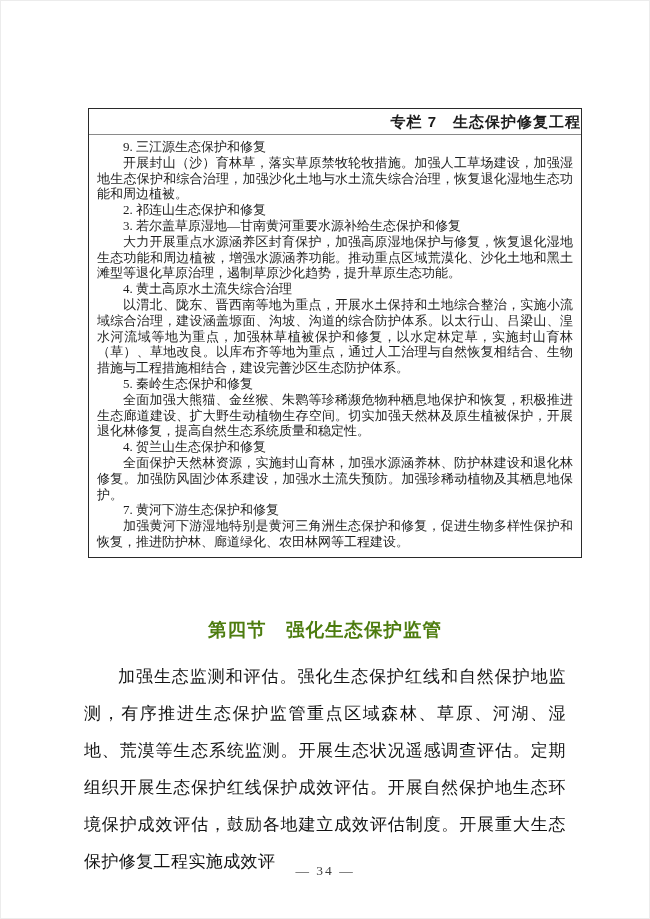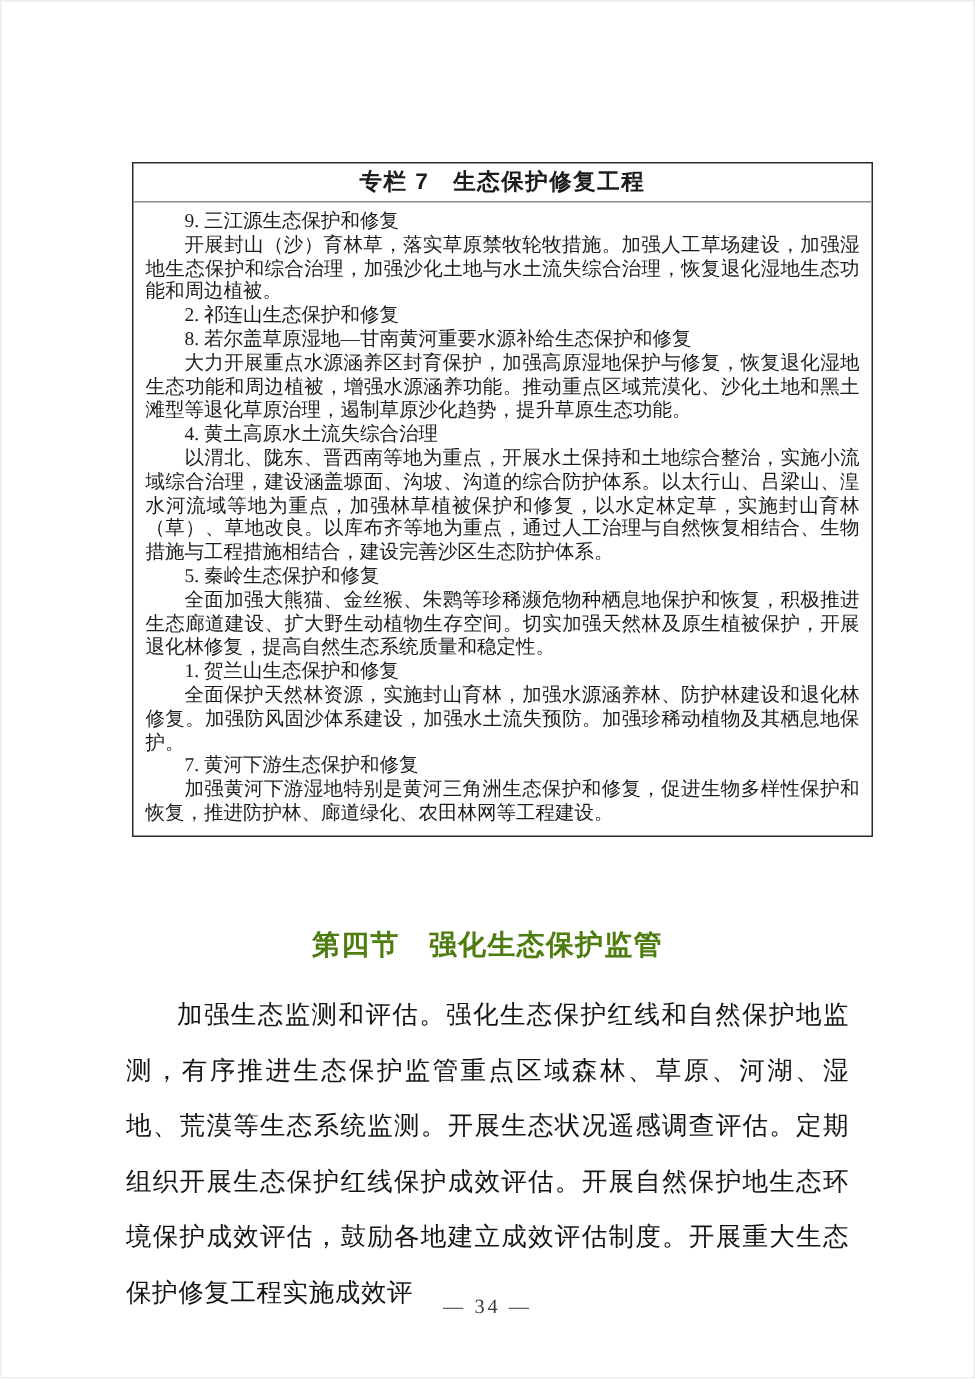--- a/index.html
+++ b/index.html
@@ -19,21 +19,21 @@
 
   
   .panel {
     position: absolute;
     left: 88px; top: 108px;
     width: 494px;
     border: 1.6px solid #2a2a2a;
     background: #ffffff;
   }
   .panel-title {
-    text-align: center;
+    text-align: right;
     font-family: "Liberation Sans", "DejaVu Sans", sans-serif;
     font-weight: bold;
     font-size: 15px;
     line-height: 25px;
     border-bottom: 1px solid #8a8a8a;
     letter-spacing: 1px;
   }
   .panel-body {
     padding: 4px 8px 7px 8px;
     font-size: 13px;
@@ -91,36 +91,36 @@
       <div class="panel-item">
         <p class="item-heading">9. 三江源生态保护和修复</p>
         <p class="item-body">开展封山（沙）育林草，落实草原禁牧轮牧措施。加强人工草场建设，加强湿地生态保护和综合治理，加强沙化土地与水土流失综合治理，恢复退化湿地生态功能和周边植被。</p>
       </div>
 
       <div class="panel-item">
         <p class="item-heading">2. 祁连山生态保护和修复</p>
       </div>
 
       <div class="panel-item">
-        <p class="item-heading">8. 若尔盖草原湿地—甘南黄河重要水源补给生态保护和修复</p>
+        <p class="item-heading">3. 若尔盖草原湿地—甘南黄河重要水源补给生态保护和修复</p>
         <p class="item-body">大力开展重点水源涵养区封育保护，加强高原湿地保护与修复，恢复退化湿地生态功能和周边植被，增强水源涵养功能。推动重点区域荒漠化、沙化土地和黑土滩型等退化草原治理，遏制草原沙化趋势，提升草原生态功能。</p>
       </div>
 
       <div class="panel-item">
         <p class="item-heading">4. 黄土高原水土流失综合治理</p>
         <p class="item-body">以渭北、陇东、晋西南等地为重点，开展水土保持和土地综合整治，实施小流域综合治理，建设涵盖塬面、沟坡、沟道的综合防护体系。以太行山、吕梁山、湟水河流域等地为重点，加强林草植被保护和修复，以水定林定草，实施封山育林（草）、草地改良。以库布齐等地为重点，通过人工治理与自然恢复相结合、生物措施与工程措施相结合，建设完善沙区生态防护体系。</p>
       </div>
 
       <div class="panel-item">
         <p class="item-heading">5. 秦岭生态保护和修复</p>
         <p class="item-body">全面加强大熊猫、金丝猴、朱鹮等珍稀濒危物种栖息地保护和恢复，积极推进生态廊道建设、扩大野生动植物生存空间。切实加强天然林及原生植被保护，开展退化林修复，提高自然生态系统质量和稳定性。</p>
       </div>
 
       <div class="panel-item">
-        <p class="item-heading">1. 贺兰山生态保护和修复</p>
+        <p class="item-heading">4. 贺兰山生态保护和修复</p>
         <p class="item-body">全面保护天然林资源，实施封山育林，加强水源涵养林、防护林建设和退化林修复。加强防风固沙体系建设，加强水土流失预防。加强珍稀动植物及其栖息地保护。</p>
       </div>
 
       <div class="panel-item">
         <p class="item-heading">7. 黄河下游生态保护和修复</p>
         <p class="item-body">加强黄河下游湿地特别是黄河三角洲生态保护和修复，促进生物多样性保护和恢复，推进防护林、廊道绿化、农田林网等工程建设。</p>
       </div>
 
     </div>
   </div>

